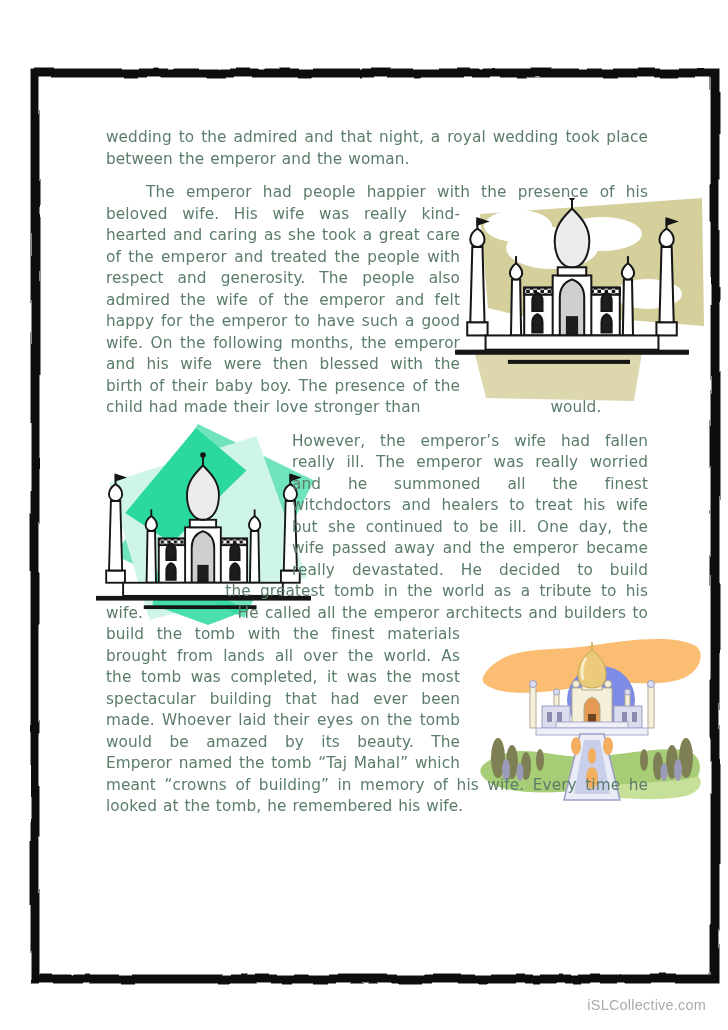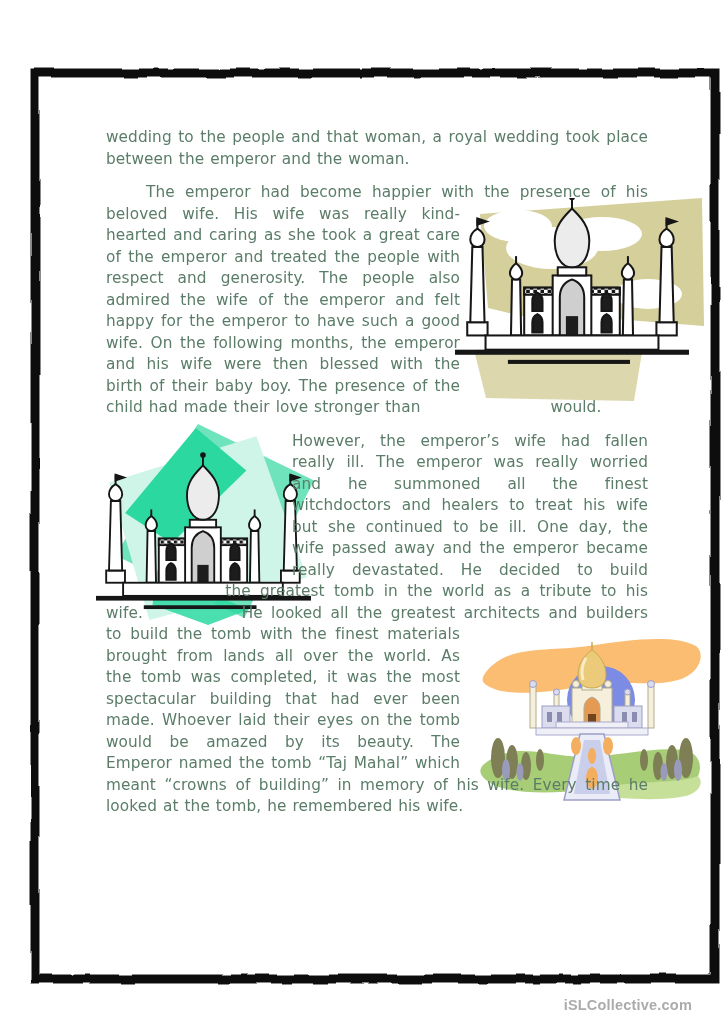--- a/index.html
+++ b/index.html
@@ -25,23 +25,23 @@
   .story p{margin:0 0 12px 0;}
   p.indent{text-indent:40px;}
   .float-right-spacer{float:right;width:188px;height:190px;}
   .float-left-spacer{float:left;width:186px;height:149px;}
   .float-right-spacer2{float:right;width:188px;height:150px;}
   .hgap{display:inline-block;height:1px;}
   .gap-ever{width:118px;}
   .gap1{width:110px;}
   .gap2{width:82px;}
   .watermark{
-    position:absolute;right:36px;top:997px;z-index:3;
+    position:absolute;right:22px;top:997px;z-index:3;
     color:var(--watermark);font-family:"Liberation Sans",sans-serif;
-    font-size:14.5px;font-weight:700;letter-spacing:.2px;
+    font-size:14.5px;font-weight:400;letter-spacing:.2px;
   }
 </style>
 </head>
 <body>
 
 <svg width="0" height="0" style="position:absolute" aria-hidden="true">
   <defs>
     <filter id="rough" x="-5%" y="-5%" width="110%" height="110%">
       <feTurbulence type="fractalNoise" baseFrequency="0.035 0.012" numOctaves="2" seed="7" result="n"></feTurbulence>
       <feDisplacementMap in="SourceGraphic" in2="n" scale="5"></feDisplacementMap>
@@ -175,35 +175,35 @@
     <polygon points="86,170 142,170 126,104 102,104" fill="#EAECF7" stroke="#9C9EC6" stroke-width="1.5"></polygon>
     <polygon points="96,164 132,164 122,110 106,110" fill="#C9CFEA"></polygon>
     <ellipse cx="114" cy="148" rx="6" ry="11" fill="#F3AE5F"></ellipse>
     <ellipse cx="114" cy="126" rx="4" ry="8" fill="#F3AE5F"></ellipse>
     <ellipse cx="98" cy="116" rx="5" ry="9" fill="#F3AE5F"></ellipse>
     <ellipse cx="130" cy="116" rx="5" ry="9" fill="#F3AE5F"></ellipse>
   </g>
 </svg>
 
 <div class="story">
-  <p><span>wedding to the people and that woman, a royal wedding took place between the emperor and the woman.</span></p>
+  <p><span>wedding to the admired and that night, a royal wedding took place between the emperor and the woman.</span></p>
 
   <p class="indent">
-    <span>The emperor had become happier with the presence of his</span>
+    <span>The emperor had people happier with the presence of his</span>
     <span class="float-right-spacer"></span>
     <span>beloved wife. His wife was really kind-hearted and caring as she took a great care of the emperor and treated the people with respect and generosity. The people also admired the wife of the emperor and felt happy for the emperor to have such a good wife. On the following months, the emperor and his wife were then blessed with the birth of their baby boy. The presence of the child had made their love stronger than</span>
     <span class="hgap gap-ever"></span>
     <span>would.</span>
   </p>
 
   <p>
     <span class="float-left-spacer"></span>
     <span>However, the emperor’s wife had fallen really ill. The emperor was really worried and he summoned all the finest witchdoctors and healers to treat his wife but she continued to be ill. One day, the wife passed away and the emperor became really devastated. He decided to build</span>
     <span class="hgap gap1"></span>
     <span>the greatest tomb in the world as a tribute to his wife.</span>
     <span class="hgap gap2"></span>
-    <span>He looked all the greatest architects and</span>
+    <span>He called all the emperor architects and</span>
     <span class="float-right-spacer2"></span>
     <span>builders to build the tomb with the finest materials brought from lands all over the world. As the tomb was completed, it was the most spectacular building that had ever been made. Whoever laid their eyes on the tomb would be amazed by its beauty. The Emperor named the tomb “Taj Mahal” which meant “crowns of building” in memory of his wife. Every time he looked at the tomb, he remembered his wife.</span>
   </p>
 </div>
 
 <div class="watermark">iSLCollective.com</div>
 
 </body></html>

